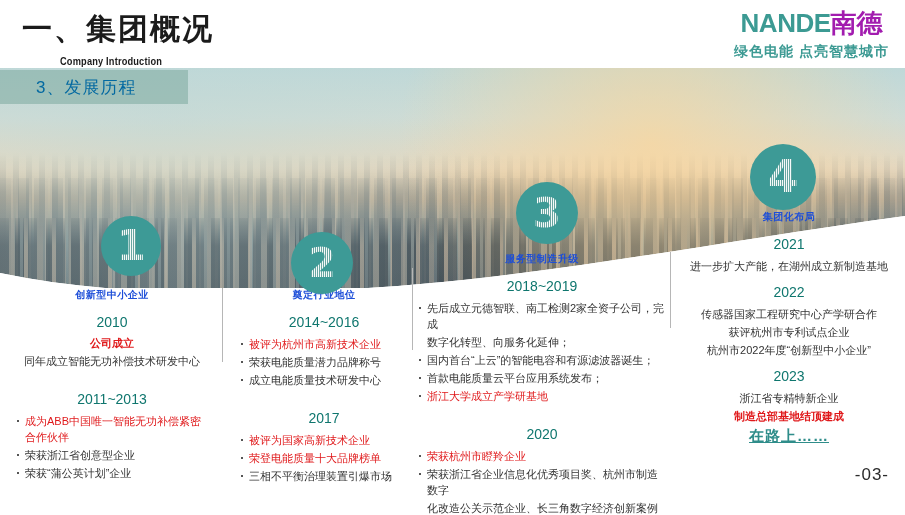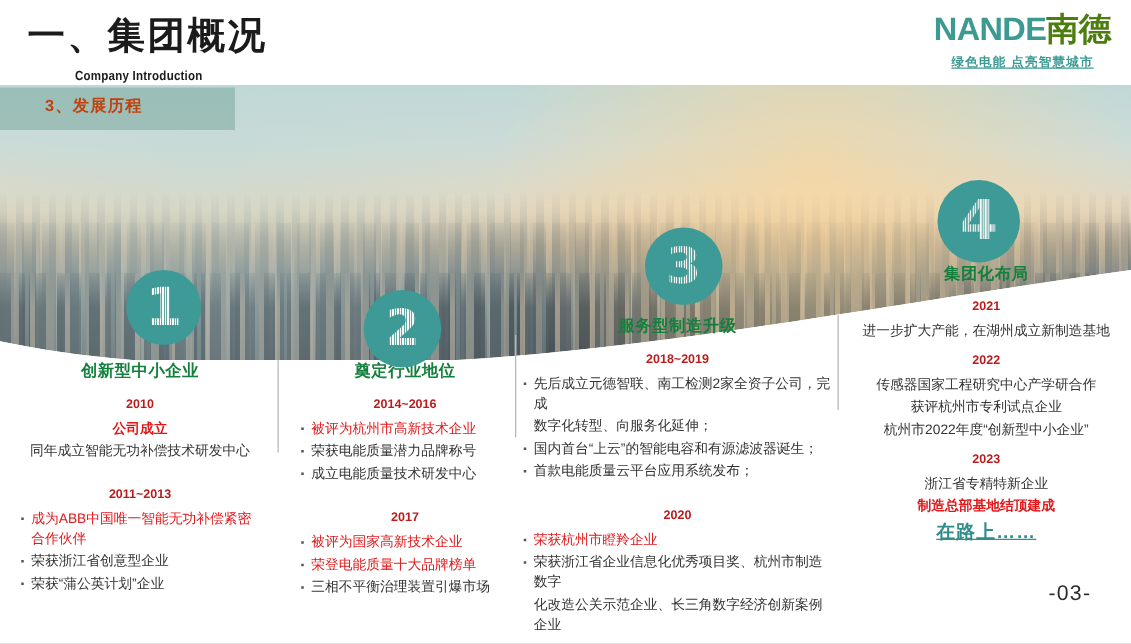--- a/index.html
+++ b/index.html
@@ -30,24 +30,24 @@
     letter-spacing:.2px;white-space:nowrap;
     transform:scaleX(.88);transform-origin:left center;
   }
   .logo-wrap{
     position:absolute;right:16px;top:10px;text-align:center;z-index:31;
   }
   .logo-main{
     font-size:26px;font-weight:bold;color:#3c9a93;letter-spacing:-0.5px;
     line-height:1;white-space:nowrap;
   }
-  .logo-main .cn{color:#4d7c0f;letter-spacing:0px;text-align:right;}
+  .logo-main .cn{color:#a21caf;letter-spacing:0px;text-align:right;}
   .logo-tag{
-    margin-top:7px;font-size:10px;color:#3c9a93;letter-spacing:1px;
-    white-space:nowrap;font-weight:bold;text-decoration:underline;
+    margin-top:7px;font-size:14px;color:#3c9a93;letter-spacing:1px;
+    white-space:nowrap;font-weight:bold;
   }
 
   
   .photo{
     position:absolute;left:0;top:68px;width:905px;height:220px;
     overflow:hidden;z-index:5;
   }
   .photo .sky{
     position:absolute;inset:0;
     background:
@@ -115,21 +115,21 @@
 
   
   .band-chip{
     position:absolute;left:0;top:70px;
     width:188px;height:34px;
     background:rgba(132,175,164,.62);
     z-index:20;
   }
   .band-chip span{
     position:absolute;left:36px;top:6px;
-    font-size:13px;font-weight:bold;color:#c2410c;letter-spacing:1px;
+    font-size:17px;font-weight:normal;color:#0369a1;letter-spacing:1px;
     white-space:nowrap;
   }
 
   
   .circle{
     position:absolute;z-index:22;
     border-radius:50%;
     background:#3d9a96;
     display:flex;align-items:center;justify-content:center;
     box-shadow:0 0 0 0 rgba(0,0,0,0);
@@ -149,25 +149,25 @@
   .c2{left:291px;top:232px;width:62px;height:62px;}
   .c2 .num{font-size:40px;}
   .c3{left:516px;top:182px;width:62px;height:62px;}
   .c3 .num{font-size:40px;}
   .c4{left:750px;top:144px;width:66px;height:66px;}
   .c4 .num{font-size:44px;}
 
   
   .col{position:absolute;z-index:18;text-align:center;}
   .col .h{
-    font-size:13px;font-weight:bold;color:#15803d;letter-spacing:.5px;
+    font-size:10px;font-weight:bold;color:#1d4ed8;letter-spacing:.5px;
     margin-bottom:12px;white-space:nowrap;
   }
   .col .yr{
-    font-size:10px;font-weight:bold;color:#b91c1c;margin:0 0 6px 0;
+    font-size:14px;font-weight:normal;color:#0f766e;margin:0 0 6px 0;
     white-space:nowrap;
   }
   .col .yr.sp{margin-top:22px;}
   .col ul{list-style:none;margin:0;padding:0;text-align:left;}
   .col li{
     font-size:11px;color:#333;line-height:16px;
     position:relative;padding-left:9px;margin-bottom:2px;
   }
   .col li:before{
     content:"";position:absolute;left:1px;top:7px;
@@ -197,21 +197,21 @@
   }
 
   
   .divider{position:absolute;width:1px;background:#b6b6b6;z-index:16;}
   #div1{left:222px;top:288px;height:74px;}
   #div2{left:412px;top:268px;height:82px;}
   #div3{left:670px;top:252px;height:76px;}
 
   
   .pageno{
-    position:absolute;right:32px;bottom:30px;z-index:25;
+    position:absolute;right:16px;bottom:30px;z-index:25;
     font-size:17px;color:#2b2b2b;letter-spacing:1px;font-weight:500;
   }
 </style>
 </head>
 <body>
 
 <div class="slide">
 
   <div class="photo">
     <div class="sky"></div>
@@ -296,20 +296,21 @@
   </div>
 
   <div class="col" id="col3">
     <div class="h">服务型制造升级</div>
     <div class="yr">2018~2019</div>
     <ul>
       <li>先后成立元德智联、南工检测2家全资子公司，完成</li>
       <li class="nobul">数字化转型、向服务化延伸；</li>
       <li>国内首台“上云”的智能电容和有源滤波器诞生；</li>
       <li>首款电能质量云平台应用系统发布；</li>
+      <li class="red">浙江大学成立产学研基地</li>
     </ul>
     <div class="yr sp">2020</div>
     <ul>
       <li class="red">荣获杭州市瞪羚企业</li>
       <li>荣获浙江省企业信息化优秀项目奖、杭州市制造数字</li>
       <li class="nobul">化改造公关示范企业、长三角数字经济创新案例企业</li>
     </ul>
   </div>
 
   <div class="col" id="col4">

